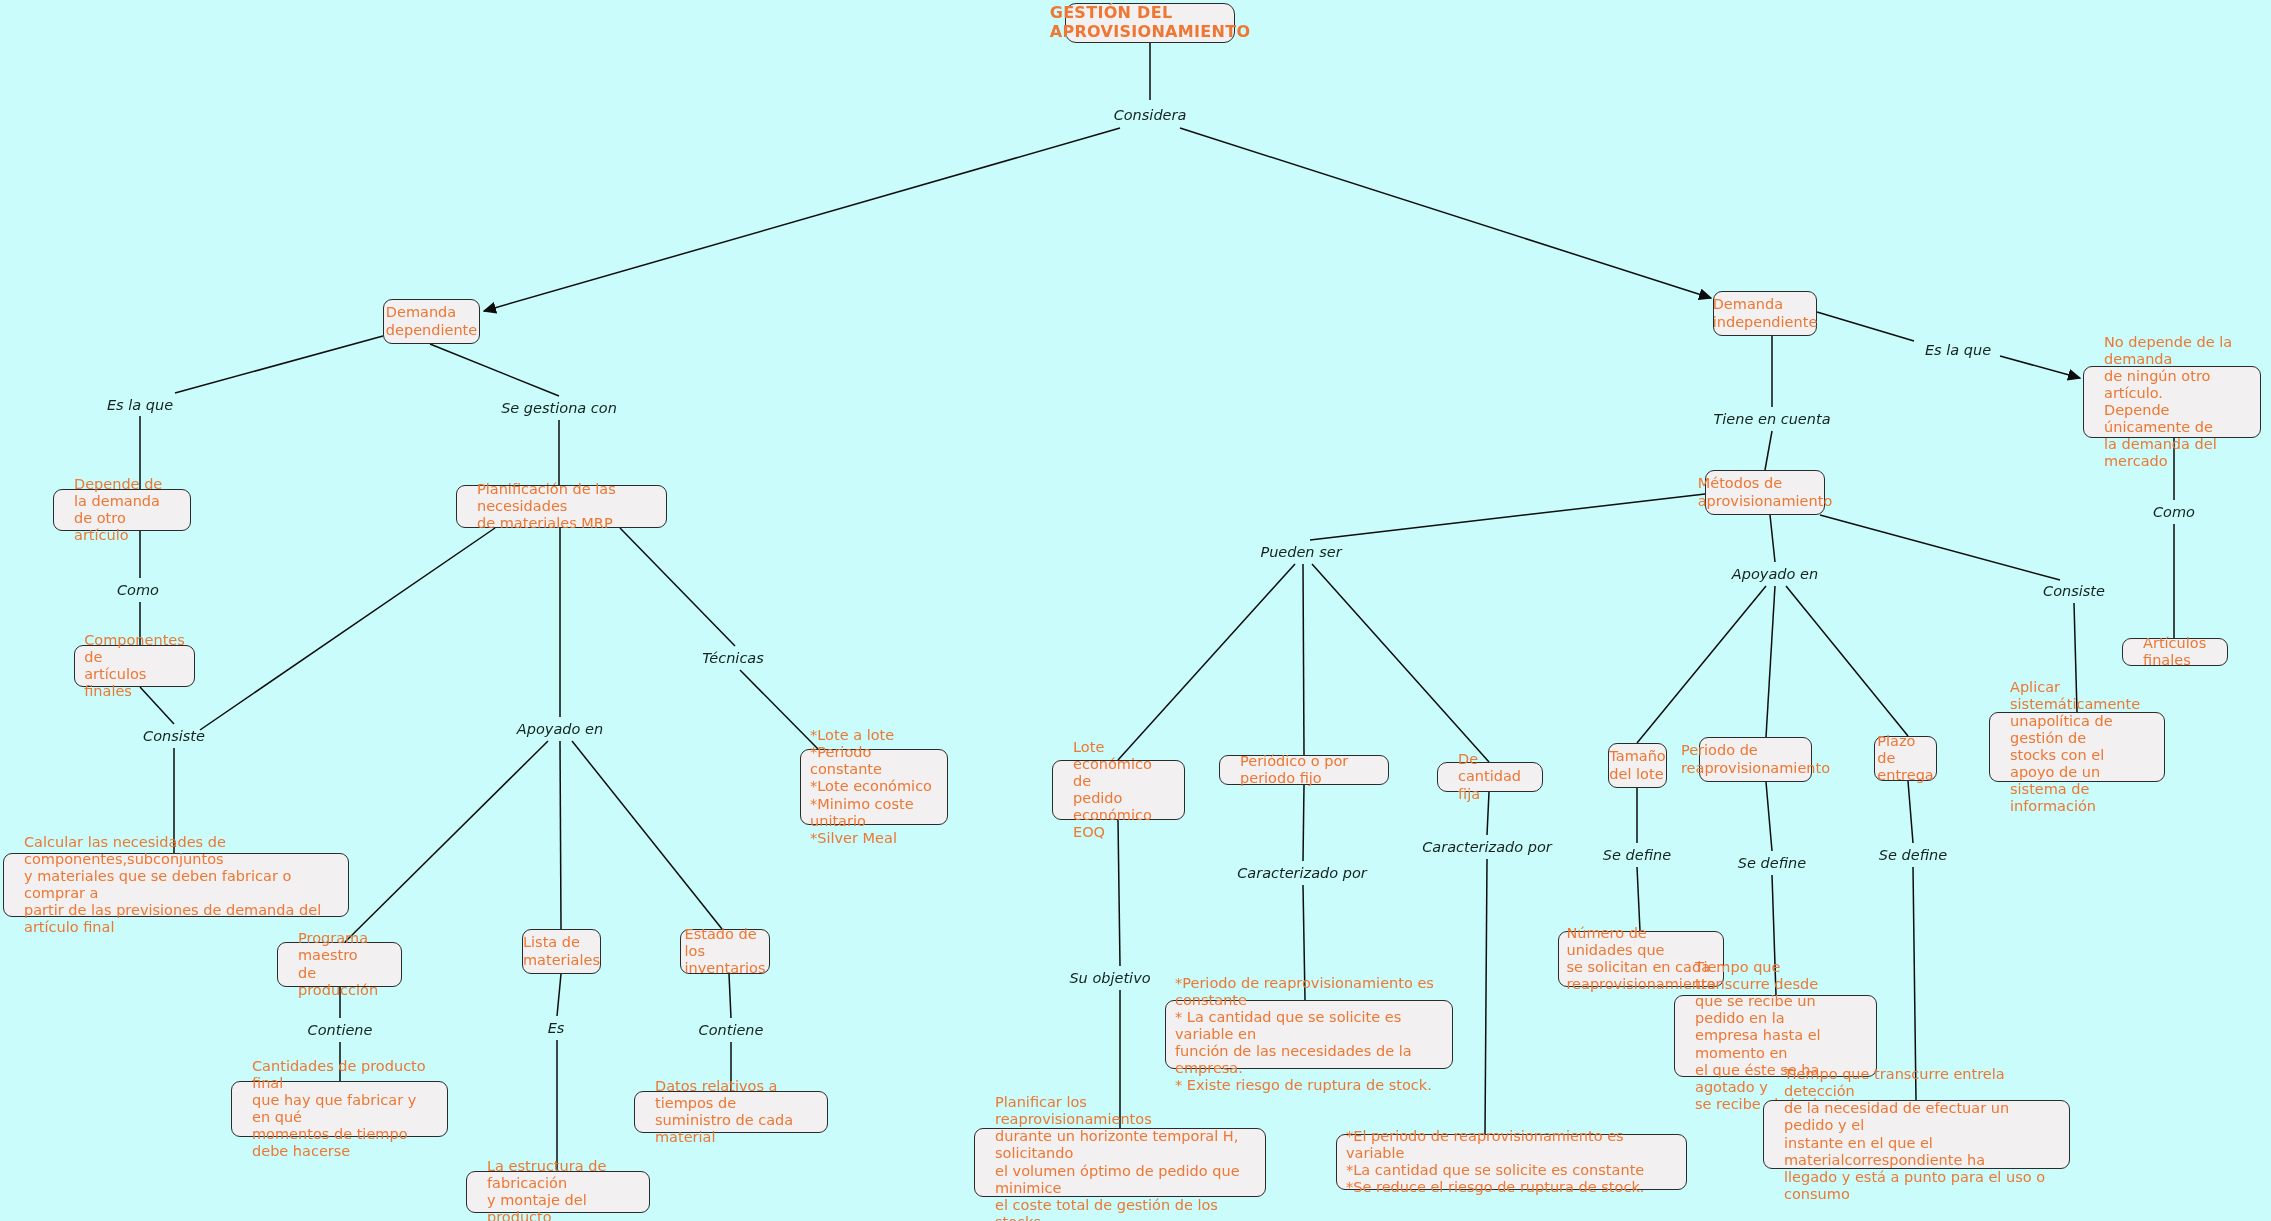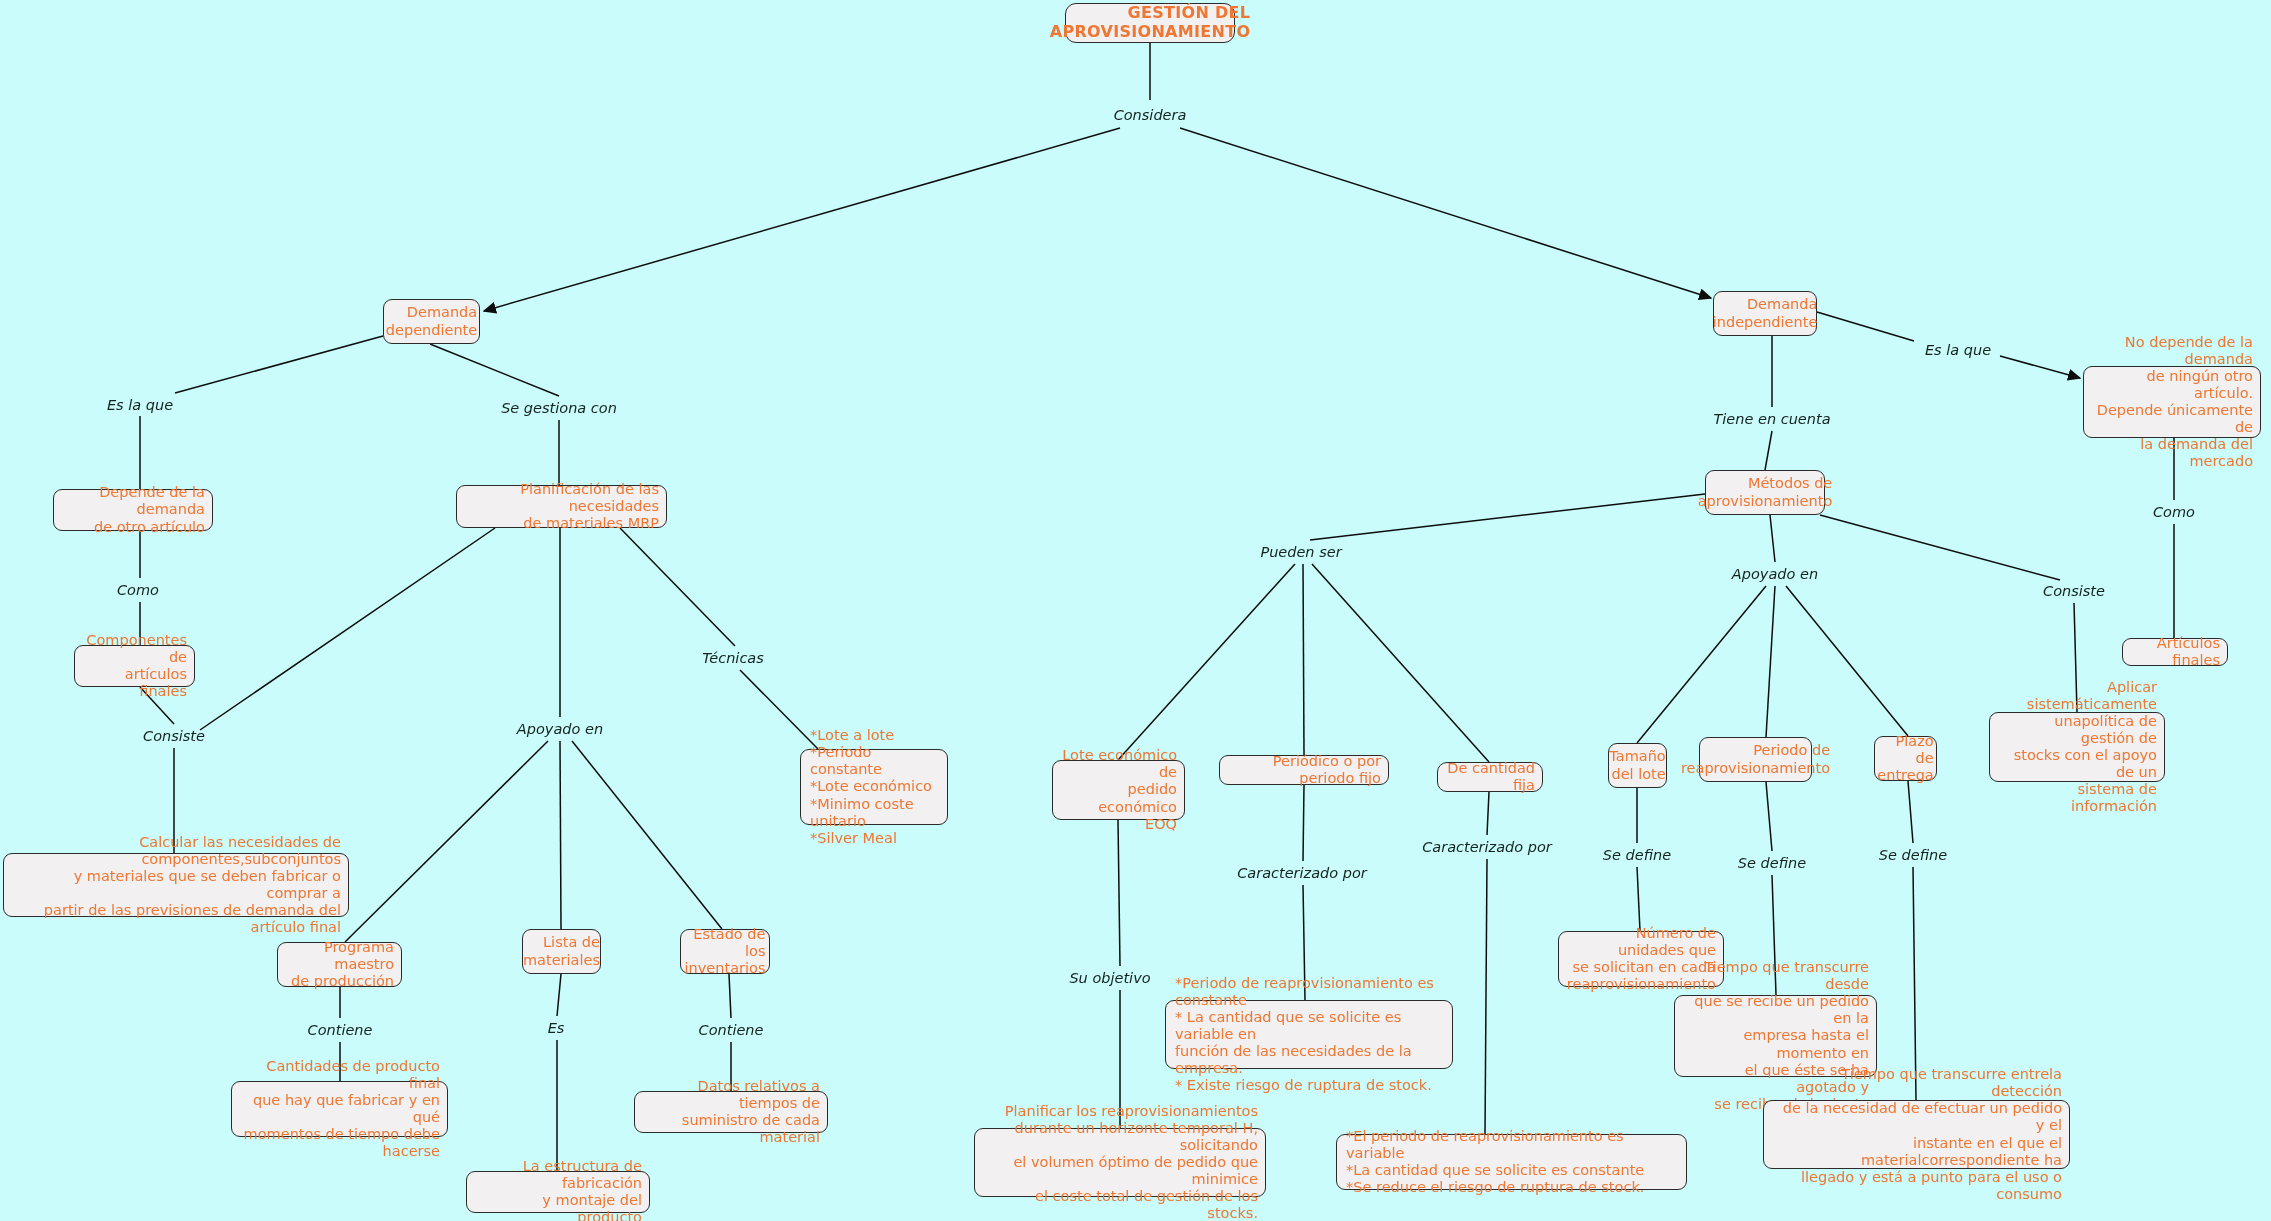--- a/index.html
+++ b/index.html
@@ -12,26 +12,26 @@
   }
   #canvas{position:absolute;inset:0;width:2271px;height:1221px;}
   .edges{position:absolute;left:0;top:0;width:2271px;height:1221px;pointer-events:none;}
   .node{
     position:absolute;
     box-sizing:border-box;
     background:#f2f0f0;
     border:1.6px solid #2b2b2b;
     border-radius:9px;
     color:#ee7733;
-    text-align:right;
+    text-align:left;
     display:flex;
     align-items:center;
     justify-content:center;
     line-height:1.18;
-    padding:4px 7px;
+    padding:4px 20px;
     white-space:pre-line;
     font-size:14.5px;
   }
   .node.root{
     font-weight:bold;
     font-size:16px;
     letter-spacing:.3px;
     border-radius:11px;
     border-width:1.8px;
   }
@@ -117,21 +117,21 @@
       <div class="node root" style="left: 1065px; top: 3px; width: 170px; height: 40px;"><span>GESTIÓN DEL
 APROVISIONAMIENTO</span></div>
       <div class="node" style="left: 383px; top: 299px; width: 97px; height: 45px;"><span>Demanda
 dependiente</span></div>
       <div class="node" style="left: 1713px; top: 291px; width: 104px; height: 45px;"><span>Demanda
 independiente</span></div>
       <div class="node" style="left: 2083px; top: 366px; width: 178px; height: 72px;"><span>No depende de la demanda
 de ningún otro artículo.
 Depende únicamente de
 la demanda del mercado</span></div>
-      <div class="node" style="left: 53px; top: 489px; width: 160px; height: 42px;"><span>Depende de la demanda
+      <div class="node" style="left: 53px; top: 489px; width: 138px; height: 42px;"><span>Depende de la demanda
 de otro artículo</span></div>
       <div class="node" style="left: 456px; top: 485px; width: 211px; height: 43px;"><span>Planificación de las necesidades
 de materiales MRP</span></div>
       <div class="node" style="left: 1705px; top: 470px; width: 120px; height: 45px;"><span>Métodos de
 aprovisionamiento</span></div>
       <div class="node" style="left: 74px; top: 645px; width: 121px; height: 42px;"><span>Componentes de
 artículos finales</span></div>
       <div class="node" style="left: 2122px; top: 638px; width: 106px; height: 28px;"><span>Artículos finales</span></div>
       <div class="node listbox" style="left: 800px; top: 749px; width: 148px; height: 76px;"><span>*Lote a lote
 *Periodo constante

